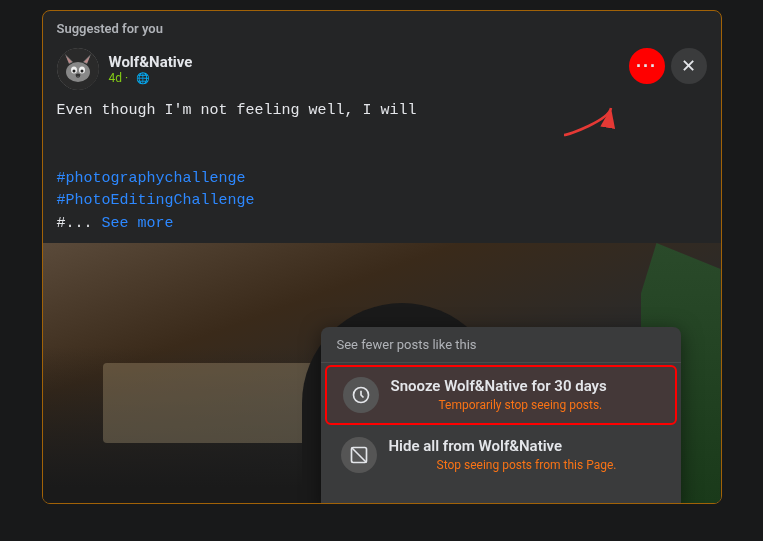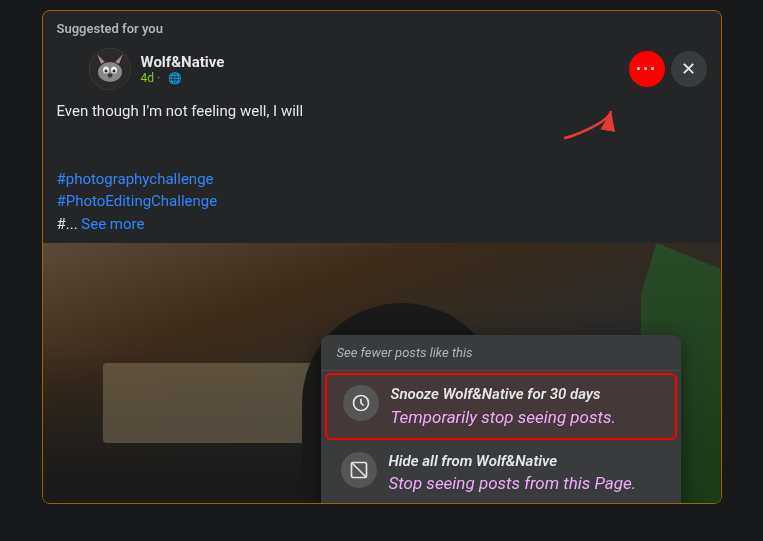--- a/index.html
+++ b/index.html
@@ -23,24 +23,23 @@
 
     .suggested-label {
       color: #b0b3b8;
       font-size: 13px;
       padding: 10px 14px 6px;
       font-weight: 600;
     }
 
     .post-header {
       display: flex;
-      align-items: center;
+      align-items: flex-start;
       padding: 6px 14px 6px;
       justify-content: space-between;
-      margin-left: 32px;
     }
 
     .post-header-left {
       display: flex;
       align-items: center;
       gap: 10px;
     }
 
     .avatar {
       width: 42px;
@@ -129,20 +128,21 @@
       justify-content: center;
       color: #e4e6ea;
       font-size: 18px;
     }
 
     .post-text {
       padding: 4px 14px 8px;
       color: #e4e6ea;
       font-size: 15px;
       line-height: 1.5;
+      font-family: Liberation Mono, monospace;
     }
 
     .hashtag {
       color: #2d88ff;
     }
 
     .see-more {
       color: #2d88ff;
       cursor: pointer;
     }
@@ -196,42 +196,41 @@
       right: 0;
       width: 80px;
       height: 100%;
       background: linear-gradient(180deg, #2a4a2a, #1a3a1a);
       clip-path: polygon(20% 0, 100% 10%, 100% 100%, 0 100%, 0 20%);
     }
 
     
     .dropdown-menu {
       position: absolute;
-      top: 92px;
+      top: 84px;
       right: 40px;
       width: 360px;
       background: #3a3b3c;
       border-radius: 8px;
       box-shadow: 0 4px 20px rgba(0,0,0,0.5);
       z-index: 10;
       padding: 4px 0;
-      font-style: italic;
     }
 
     .dropdown-header-fade {
       padding: 6px 16px 10px;
       color: #b0b3b8;
       font-size: 13px;
       border-bottom: 1px solid #4a4b4c;
       background: linear-gradient(180deg, rgba(58,59,60,0) 0%, #3a3b3c 100%);
     }
 
     .dropdown-item {
       display: flex;
-      align-items: flex-start;
+      align-items: flex-end;
       padding: 10px 16px;
       cursor: pointer;
       border-radius: 6px;
       margin: 2px 4px;
       gap: 12px;
     }
 
     .dropdown-item.highlighted {
       border: 2px solid #ff0000;
       background: rgba(255, 0, 0, 0.05);
@@ -257,24 +256,25 @@
     }
 
     .menu-title {
       color: #e4e6ea;
       font-weight: 600;
       font-size: 15px;
       line-height: 1.3;
     }
 
     .menu-subtitle {
-      color: #f0abfc;
-      font-size: 17px;
+      color: #f97316;
+      font-size: 12px;
       line-height: 1.3;
       margin-top: 1px;
+      margin-left: 48px;
     }
 
     
     .arrow-indicator {
       position: absolute;
       top: 52px;
       right: 88px;
       z-index: 20;
       width: 60px;
       height: 40px;

